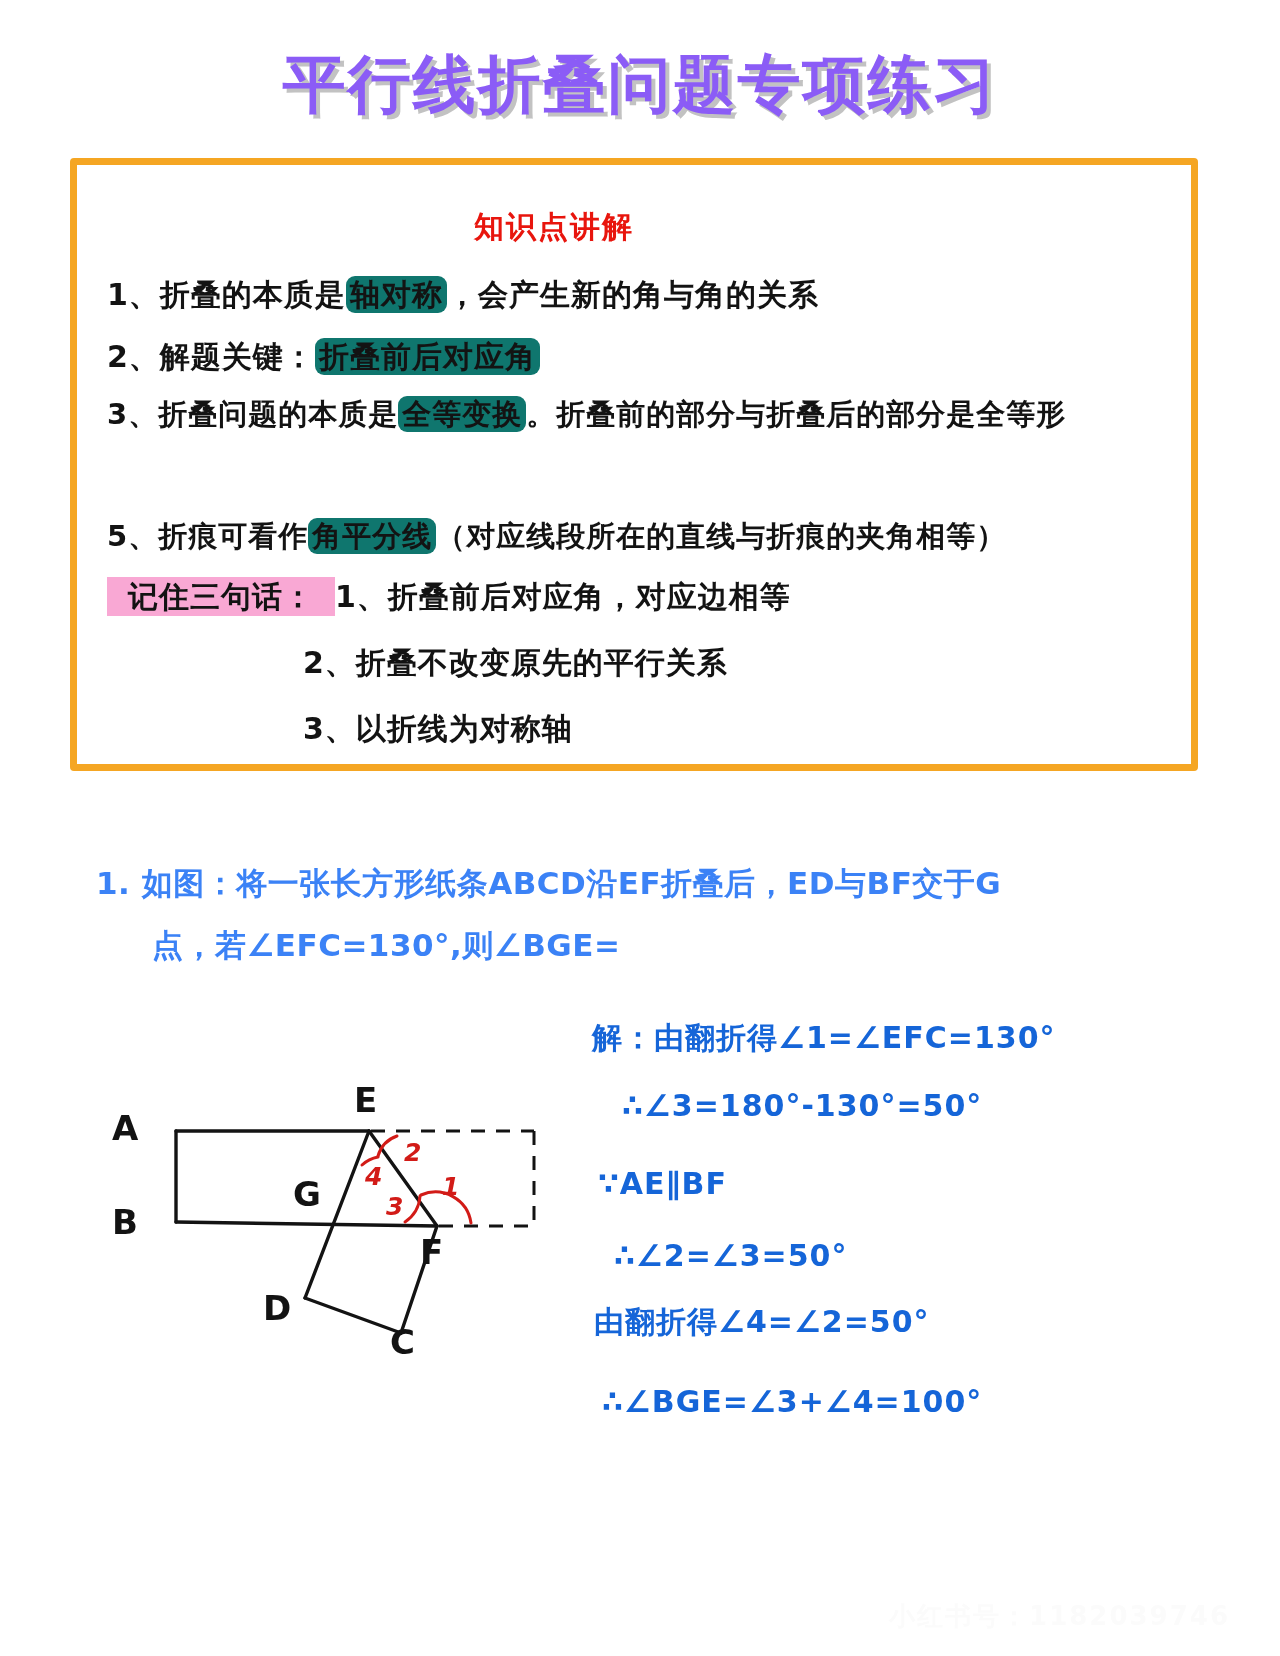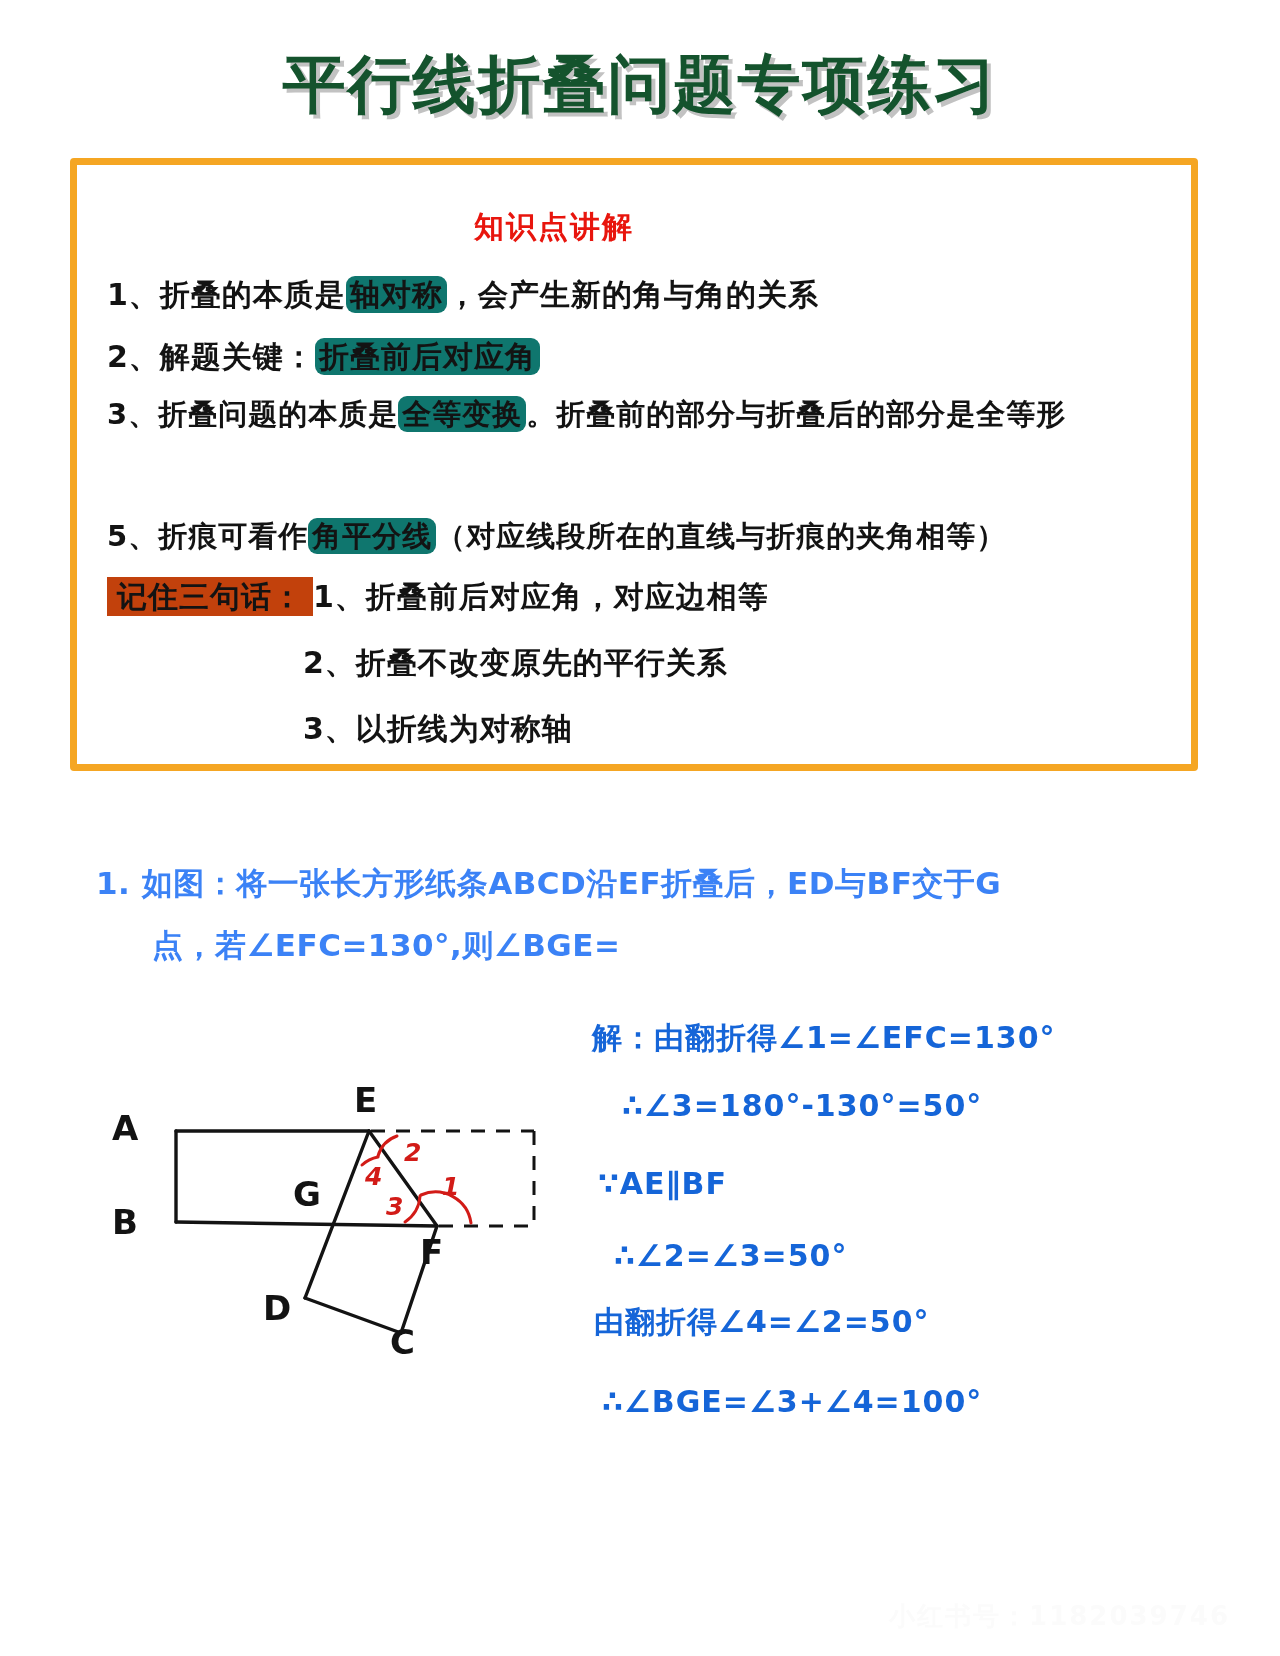--- a/index.html
+++ b/index.html
@@ -18,21 +18,21 @@
   
   .title {
     position: absolute;
     top: 42px;
     left: 0;
     width: 1280px;
     text-align: center;
     font-size: 63px;
     font-weight: bold;
     letter-spacing: 2px;
-    color: #14532d;
+    color: #8b5cf6;
     text-shadow: 4px 4px 0 rgba(120,120,120,0.45);
     font-family: "DejaVu Sans", "Liberation Sans", sans-serif;
   }
 
   
   .kbox {
     position: absolute;
     left: 70px;
     top: 158px;
     width: 1128px;
@@ -78,22 +78,22 @@
   .kline.l7 { top: 478px; padding-left: 196px;}
   .kline.l8 { top: 544px; padding-left: 196px;}
 
   .hl-green {
     background: #0f766e;
     border-radius: 9px;
     padding: 1px 4px;
     box-decoration-break: clone;
   }
   .hl-pink {
-    background: #c2410c;
-    padding: 2px 10px;
+    background: #f9a8d4;
+    padding: 2px 21px;
   }
 
   
   .problem {
     position: absolute;
     left: 96px;
     top: 852px;
     width: 1000px;
     font-size: 31px;
     font-weight: bold;

